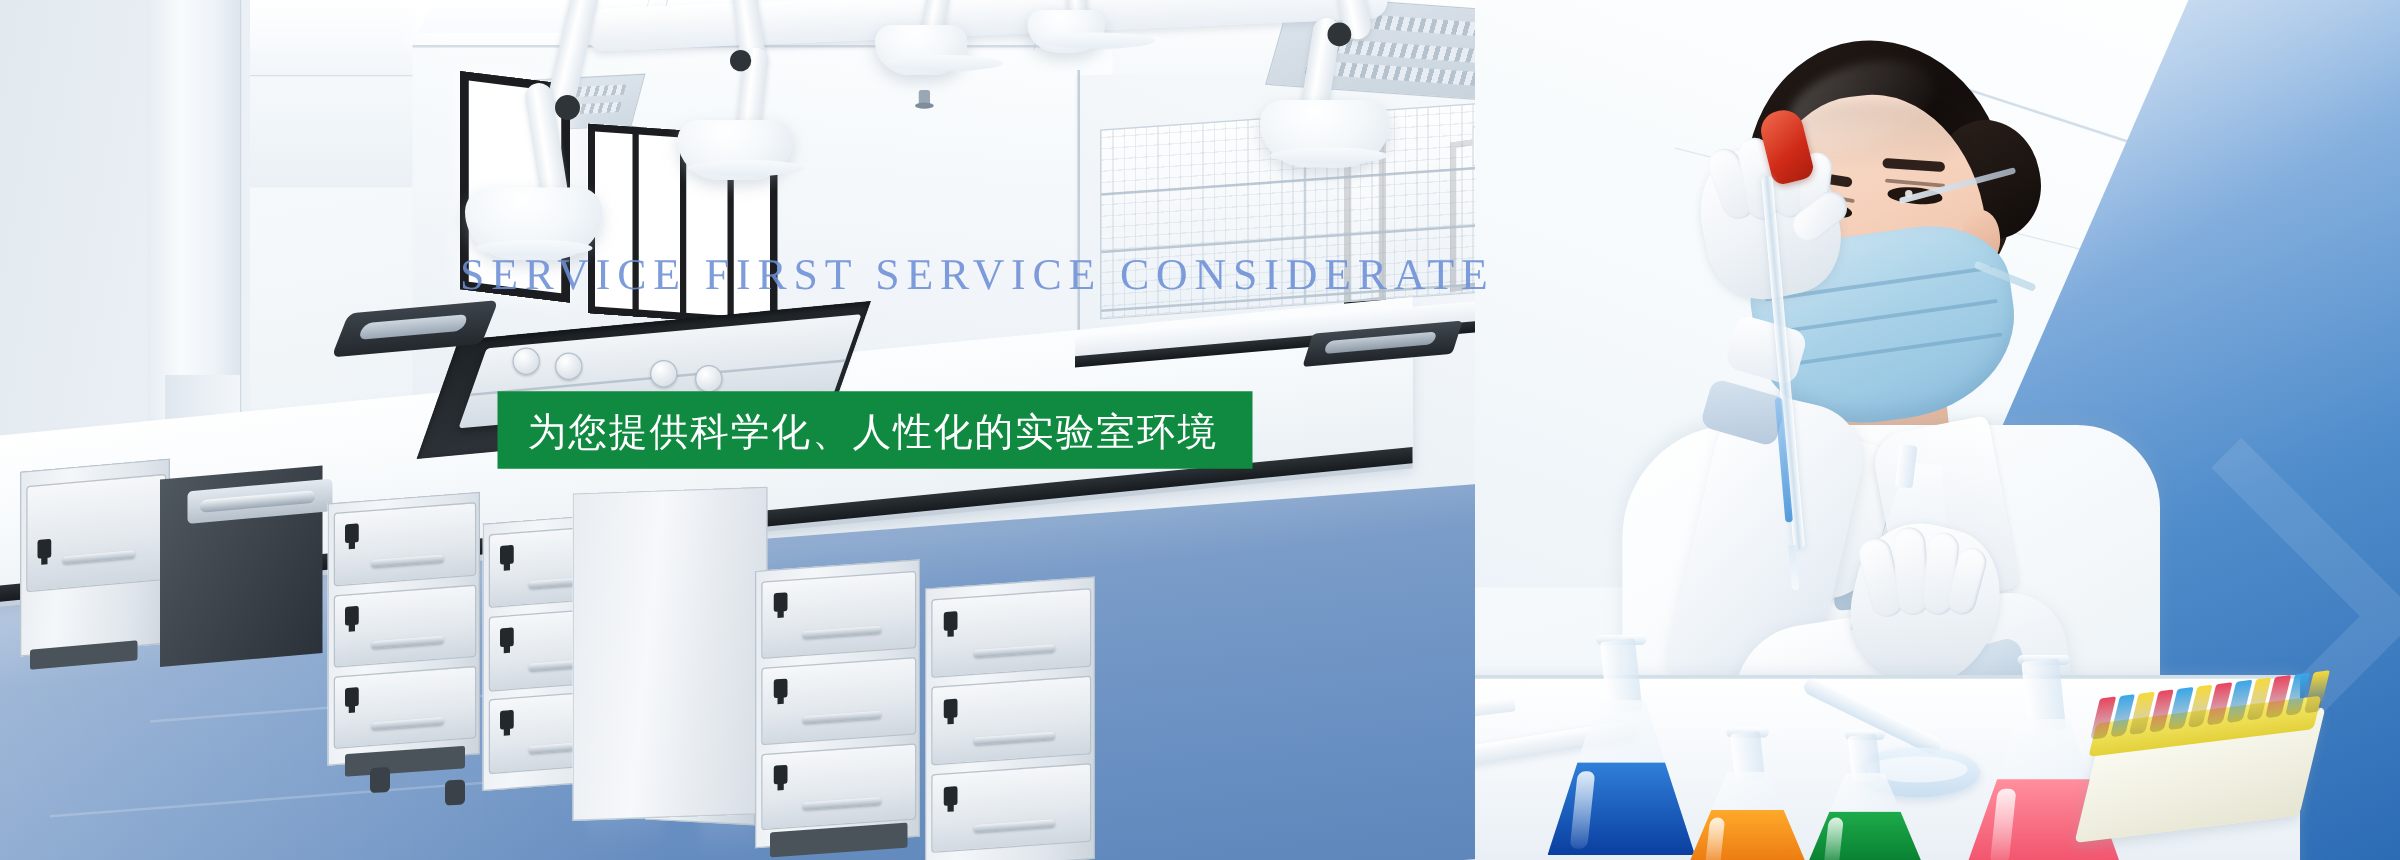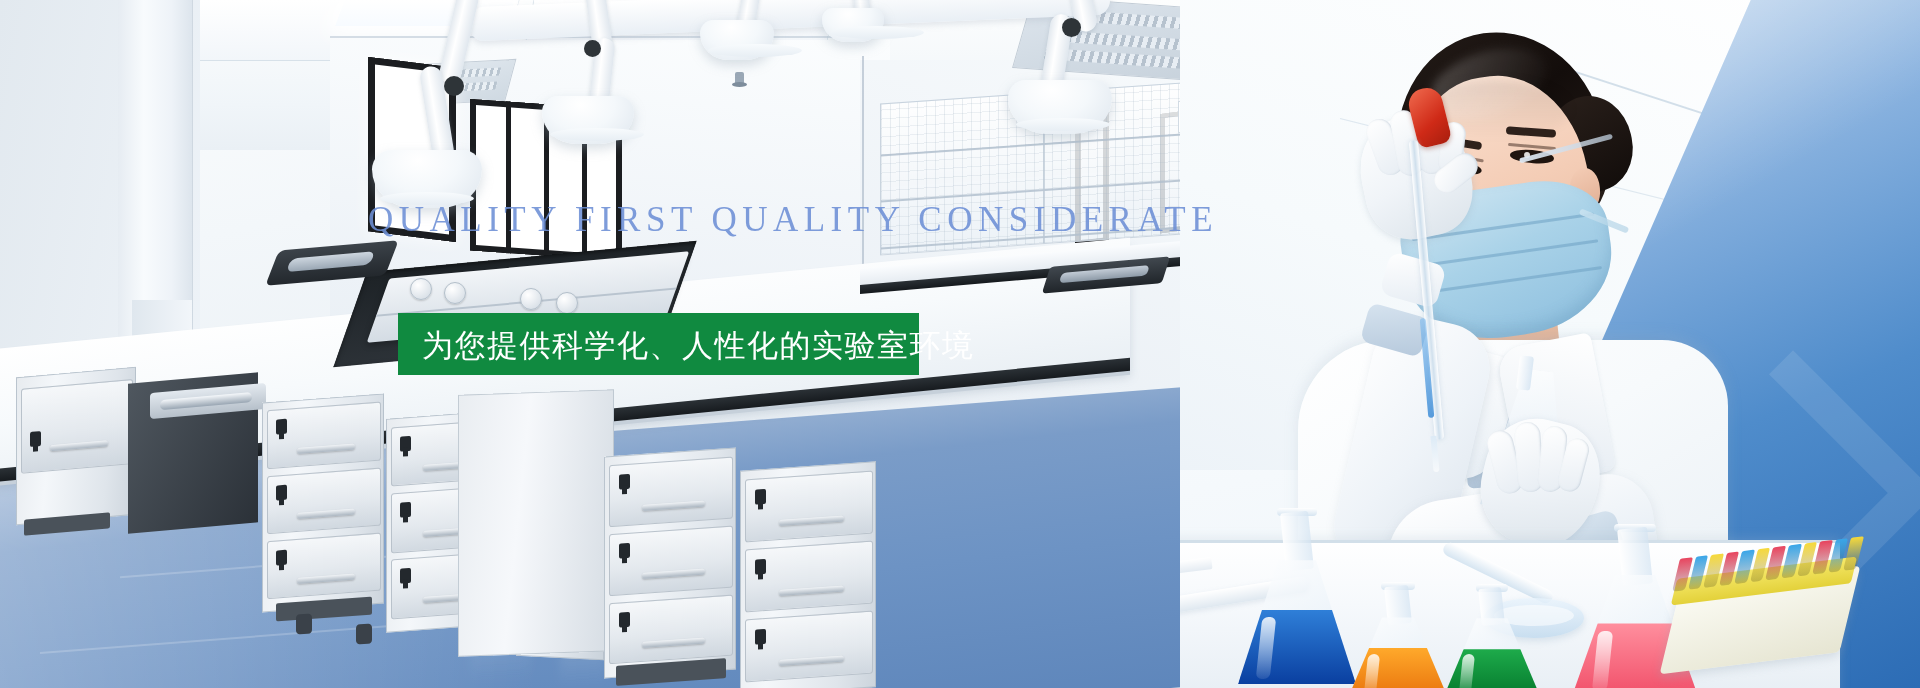--- a/index.html
+++ b/index.html
@@ -450,21 +450,21 @@
   .txt{position:absolute;left:0;top:0;width:1920px;height:688px;pointer-events:none;}
   .eng{position:absolute;left:368px;top:200px;width:660px;
        font-family:"Liberation Serif","DejaVu Serif",serif;
        font-size:35px;letter-spacing:5.5px;white-space:nowrap;
        color:#6d8fd6;opacity:.88;pointer-events:auto;}
   .cn-head{position:absolute;left:590px;top:243px;
            font-family:"Liberation Sans","DejaVu Sans",sans-serif;
            font-size:58px;font-weight:bold;letter-spacing:3px;
            color:#2050b8;white-space:nowrap;pointer-events:auto;
            text-shadow:0 1px 2px rgba(255,255,255,.45);}
-  .green-bar{position:absolute;left:398px;top:313px;width:521px;height:62px;
+  .green-bar{position:absolute;left:398px;top:313px;width:604px;height:62px;
              background:#108a40;pointer-events:auto;}
   .green-bar span{position:absolute;left:24px;top:12px;
                   font-family:"Liberation Sans","DejaVu Sans",sans-serif;
                   font-size:31px;letter-spacing:1.5px;color:#ffffff;white-space:nowrap;}
 </style>
 </head>
 <body>
 
 <div class="banner">
 
@@ -773,19 +773,19 @@
         <div class="tip" style="background: linear-gradient(rgb(232, 69, 95), rgba(0, 0, 0, 0.18));"></div>
         <div class="tip" style="background: linear-gradient(rgb(58, 166, 232), rgba(0, 0, 0, 0.18));"></div>
         <div class="tip" style="background: linear-gradient(rgb(246, 217, 58), rgba(0, 0, 0, 0.18));"></div>
         <div class="tip" style="background: linear-gradient(rgb(232, 69, 95), rgba(0, 0, 0, 0.18));"></div>
         <div class="tip" style="background: linear-gradient(rgb(58, 166, 232), rgba(0, 0, 0, 0.18));"></div>
         <div class="tip" style="background: linear-gradient(rgb(246, 217, 58), rgba(0, 0, 0, 0.18));"></div>
       </div>
   </div>
 
   <div class="txt">
-    <div class="eng">QUALITY FIRST  QUALITY CONSIDERATE</div>
+    <div class="eng">SERVICE FIRST  SERVICE CONSIDERATE</div>
     <div class="green-bar">
       <span>为您提供科学化、人性化的实验室环境</span>
     </div>
   </div>
 
 </div>
 
 </body></html>

